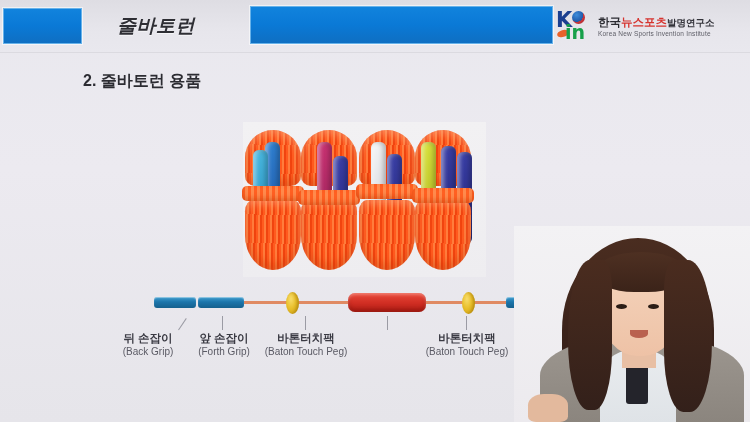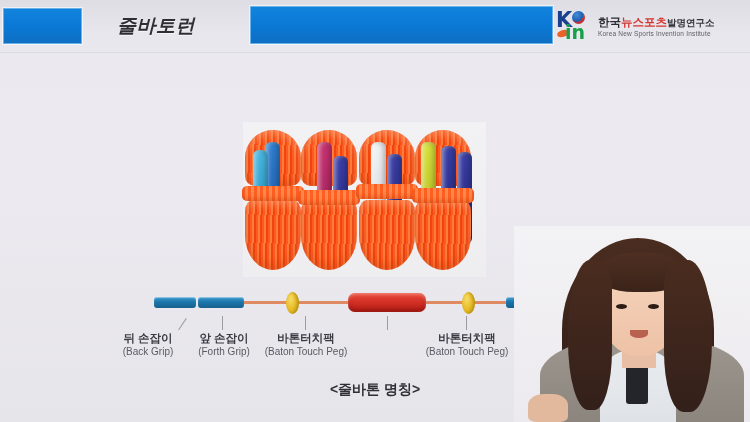--- a/index.html
+++ b/index.html
@@ -367,20 +367,21 @@
       <span class="logo-dot"></span>
       <span class="logo-swoosh"></span>
       <span class="logo-in">in</span>
     </div>
     <div class="logo-text">
       <div class="logo-kr"><span>한국</span><span class="accent">뉴스포츠</span><span class="small">발명연구소</span></div>
       <div class="logo-en">Korea New Sports Invention Institute</div>
     </div>
   </div>
 
+  <div id="section-heading">2. 줄바토런 용품</div>
 
   <div id="rope-photo">
     <div class="photo-bg"></div>
 
     <div class="bundle" style="left:2px;">
       <div class="coil top"></div>
       <div class="handle" style="left:20px;background:linear-gradient(180deg,#2f7fd0 0%,#1b4f9e 100%);"></div>
       <div class="handle" style="left:8px;top:20px;height:96px;background:linear-gradient(180deg,#49b8e0 0%,#1e86b8 100%);"></div>
       <div class="coil bottom"></div>
       <div class="band" style="top:56px;"></div>
@@ -458,21 +459,20 @@
   <div class="callout" style="left:500px;top:331px;width:80px;">
     <span class="kr">앞 손잡이</span>
     <span class="en">(Forth Grip)</span>
   </div>
 
   <div class="callout" style="left:562px;top:331px;width:72px;">
     <span class="kr">뒤 손잡이</span>
     <span class="en">(Back Grip)</span>
   </div>
 
-  <div id="diagram-caption">&lt;줄바톤 명칭&gt;</div>
 
   <div id="presenter">
     <div class="pres-bg"></div>
     <div class="pres-hair-back"></div>
     <div class="pres-body"></div>
     <div class="pres-shirt"></div>
     <div class="pres-tie"></div>
     <div class="pres-neck"></div>
     <div class="pres-face"></div>
     <div class="pres-bangs"></div>

